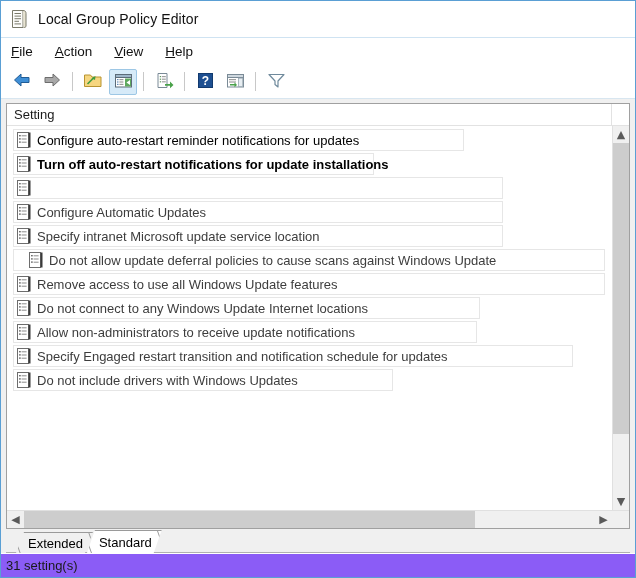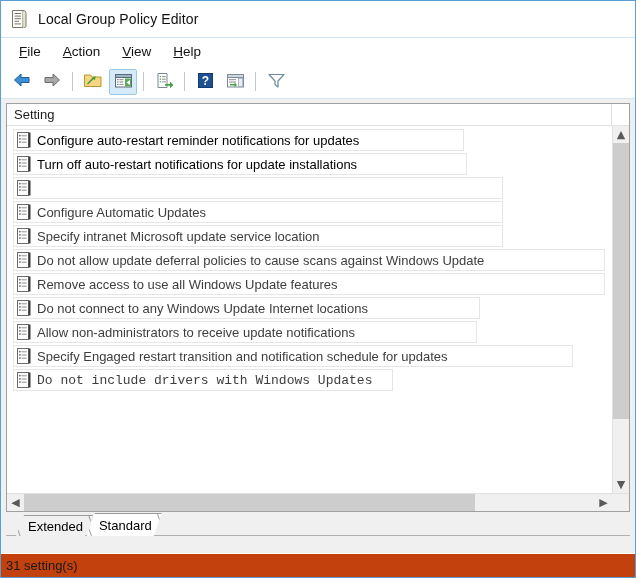--- a/index.html
+++ b/index.html
@@ -50,21 +50,21 @@
     color: #111111;
     letter-spacing: 0.1px;
   }
 
   
   .menubar {
     height: 27px;
     background: #ffffff;
     display: flex;
     align-items: center;
-    padding-left: 18px;
+    padding-left: 10px;
     flex: 0 0 auto;
   }
   .menu-item {
     font-size: 13.5px;
     color: #111111;
     margin-right: 22px;
     cursor: default;
     white-space: nowrap;
   }
   .menu-item u {
@@ -311,27 +311,26 @@
     width: 9px;
     pointer-events: none;
   }
   .tab .tab-edge-l { left: 0; border-left: 1px solid #9a9a9a; transform: skewX(20deg); }
   .tab .tab-edge-r { right: 0; border-right: 1px solid #9a9a9a; transform: skewX(20deg); }
 
   
   .statusbar {
     height: 24px;
     flex: 0 0 auto;
-    background: #c2410c;
+    background: #8b5cf6;
     display: flex;
     align-items: center;
     padding-left: 5px;
     box-sizing: border-box;
     border-top: 1px solid #ffffff;
-    margin-top: 17px;
   }
   .status-text {
     font-size: 13px;
     color: #1a1a1a;
   }
 </style>
 </head>
 <body>
 
 <div class="window">
@@ -478,21 +477,21 @@
                     <rect x="2.2" y="6.2" width="1.4" height="1.4" fill="#4a4a4a"></rect>
                     <rect x="2.2" y="9.4" width="1.4" height="1.4" fill="#4a4a4a"></rect>
                     <rect x="4.6" y="3.3" width="5" height="1" fill="#8c8c8c"></rect>
                     <rect x="4.6" y="6.5" width="5" height="1" fill="#8c8c8c"></rect>
                     <rect x="4.6" y="9.7" width="5" height="1" fill="#8c8c8c"></rect>
                   </svg></span>
                 <span class="row-label">Configure auto-restart reminder notifications for updates</span>
               </div>
             </div>
             <div class="row strong">
-              <div class="row-box" style="width: 454px;">
+              <div class="row-box" style="width: 361px; font-weight: bold;">
                 <span class="pol-icon"><svg width="14" height="16" viewBox="0 0 14 16">
                     <rect x="0.5" y="0.5" width="11" height="15" fill="#ffffff" stroke="#6d6d6d" stroke-width="1"></rect>
                     <rect x="11.5" y="0.5" width="2" height="15" fill="#3a3a3a"></rect>
                     <rect x="2.2" y="3" width="1.4" height="1.4" fill="#4a4a4a"></rect>
                     <rect x="2.2" y="6.2" width="1.4" height="1.4" fill="#4a4a4a"></rect>
                     <rect x="2.2" y="9.4" width="1.4" height="1.4" fill="#4a4a4a"></rect>
                     <rect x="4.6" y="3.3" width="5" height="1" fill="#8c8c8c"></rect>
                     <rect x="4.6" y="6.5" width="5" height="1" fill="#8c8c8c"></rect>
                     <rect x="4.6" y="9.7" width="5" height="1" fill="#8c8c8c"></rect>
                   </svg></span>
@@ -537,46 +536,46 @@
                     <rect x="2.2" y="6.2" width="1.4" height="1.4" fill="#4a4a4a"></rect>
                     <rect x="2.2" y="9.4" width="1.4" height="1.4" fill="#4a4a4a"></rect>
                     <rect x="4.6" y="3.3" width="5" height="1" fill="#8c8c8c"></rect>
                     <rect x="4.6" y="6.5" width="5" height="1" fill="#8c8c8c"></rect>
                     <rect x="4.6" y="9.7" width="5" height="1" fill="#8c8c8c"></rect>
                   </svg></span>
                 <span class="row-label">Specify intranet Microsoft update service location</span>
               </div>
             </div>
             <div class="row">
+              <div class="row-box" style="width: 592px; padding-left: 12px;">
+                <span class="pol-icon"><svg width="14" height="16" viewBox="0 0 14 16">
+                    <rect x="0.5" y="0.5" width="11" height="15" fill="#ffffff" stroke="#6d6d6d" stroke-width="1"></rect>
+                    <rect x="11.5" y="0.5" width="2" height="15" fill="#3a3a3a"></rect>
+                    <rect x="2.2" y="3" width="1.4" height="1.4" fill="#4a4a4a"></rect>
+                    <rect x="2.2" y="6.2" width="1.4" height="1.4" fill="#4a4a4a"></rect>
+                    <rect x="2.2" y="9.4" width="1.4" height="1.4" fill="#4a4a4a"></rect>
+                    <rect x="4.6" y="3.3" width="5" height="1" fill="#8c8c8c"></rect>
+                    <rect x="4.6" y="6.5" width="5" height="1" fill="#8c8c8c"></rect>
+                    <rect x="4.6" y="9.7" width="5" height="1" fill="#8c8c8c"></rect>
+                  </svg></span>
+                <span class="row-label">Do not allow update deferral policies to cause scans against Windows Update</span>
+              </div>
+            </div>
+            <div class="row">
               <div class="row-box" style="width: 592px;">
                 <span class="pol-icon"><svg width="14" height="16" viewBox="0 0 14 16">
                     <rect x="0.5" y="0.5" width="11" height="15" fill="#ffffff" stroke="#6d6d6d" stroke-width="1"></rect>
                     <rect x="11.5" y="0.5" width="2" height="15" fill="#3a3a3a"></rect>
                     <rect x="2.2" y="3" width="1.4" height="1.4" fill="#4a4a4a"></rect>
                     <rect x="2.2" y="6.2" width="1.4" height="1.4" fill="#4a4a4a"></rect>
                     <rect x="2.2" y="9.4" width="1.4" height="1.4" fill="#4a4a4a"></rect>
                     <rect x="4.6" y="3.3" width="5" height="1" fill="#8c8c8c"></rect>
                     <rect x="4.6" y="6.5" width="5" height="1" fill="#8c8c8c"></rect>
                     <rect x="4.6" y="9.7" width="5" height="1" fill="#8c8c8c"></rect>
                   </svg></span>
-                <span class="row-label">Do not allow update deferral policies to cause scans against Windows Update</span>
-              </div>
-            </div>
-            <div class="row">
-              <div class="row-box" style="width: 592px;">
-                <span class="pol-icon"><svg width="14" height="16" viewBox="0 0 14 16">
-                    <rect x="0.5" y="0.5" width="11" height="15" fill="#ffffff" stroke="#6d6d6d" stroke-width="1"></rect>
-                    <rect x="11.5" y="0.5" width="2" height="15" fill="#3a3a3a"></rect>
-                    <rect x="2.2" y="3" width="1.4" height="1.4" fill="#4a4a4a"></rect>
-                    <rect x="2.2" y="6.2" width="1.4" height="1.4" fill="#4a4a4a"></rect>
-                    <rect x="2.2" y="9.4" width="1.4" height="1.4" fill="#4a4a4a"></rect>
-                    <rect x="4.6" y="3.3" width="5" height="1" fill="#8c8c8c"></rect>
-                    <rect x="4.6" y="6.5" width="5" height="1" fill="#8c8c8c"></rect>
-                    <rect x="4.6" y="9.7" width="5" height="1" fill="#8c8c8c"></rect>
-                  </svg></span>
                 <span class="row-label">Remove access to use all Windows Update features</span>
               </div>
             </div>
             <div class="row">
               <div class="row-box" style="width: 467px;">
                 <span class="pol-icon"><svg width="14" height="16" viewBox="0 0 14 16">
                     <rect x="0.5" y="0.5" width="11" height="15" fill="#ffffff" stroke="#6d6d6d" stroke-width="1"></rect>
                     <rect x="11.5" y="0.5" width="2" height="15" fill="#3a3a3a"></rect>
                     <rect x="2.2" y="3" width="1.4" height="1.4" fill="#4a4a4a"></rect>
                     <rect x="2.2" y="6.2" width="1.4" height="1.4" fill="#4a4a4a"></rect>
@@ -612,21 +611,21 @@
                     <rect x="2.2" y="6.2" width="1.4" height="1.4" fill="#4a4a4a"></rect>
                     <rect x="2.2" y="9.4" width="1.4" height="1.4" fill="#4a4a4a"></rect>
                     <rect x="4.6" y="3.3" width="5" height="1" fill="#8c8c8c"></rect>
                     <rect x="4.6" y="6.5" width="5" height="1" fill="#8c8c8c"></rect>
                     <rect x="4.6" y="9.7" width="5" height="1" fill="#8c8c8c"></rect>
                   </svg></span>
                 <span class="row-label">Specify Engaged restart transition and notification schedule for updates</span>
               </div>
             </div>
             <div class="row">
-              <div class="row-box" style="width: 380px; font-family: Liberation Mono, monospace;">
+              <div class="row-box" style="width: 380px;">
                 <span class="pol-icon"><svg width="14" height="16" viewBox="0 0 14 16">
                     <rect x="0.5" y="0.5" width="11" height="15" fill="#ffffff" stroke="#6d6d6d" stroke-width="1"></rect>
                     <rect x="11.5" y="0.5" width="2" height="15" fill="#3a3a3a"></rect>
                     <rect x="2.2" y="3" width="1.4" height="1.4" fill="#4a4a4a"></rect>
                     <rect x="2.2" y="6.2" width="1.4" height="1.4" fill="#4a4a4a"></rect>
                     <rect x="2.2" y="9.4" width="1.4" height="1.4" fill="#4a4a4a"></rect>
                     <rect x="4.6" y="3.3" width="5" height="1" fill="#8c8c8c"></rect>
                     <rect x="4.6" y="6.5" width="5" height="1" fill="#8c8c8c"></rect>
                     <rect x="4.6" y="9.7" width="5" height="1" fill="#8c8c8c"></rect>
                   </svg></span>

